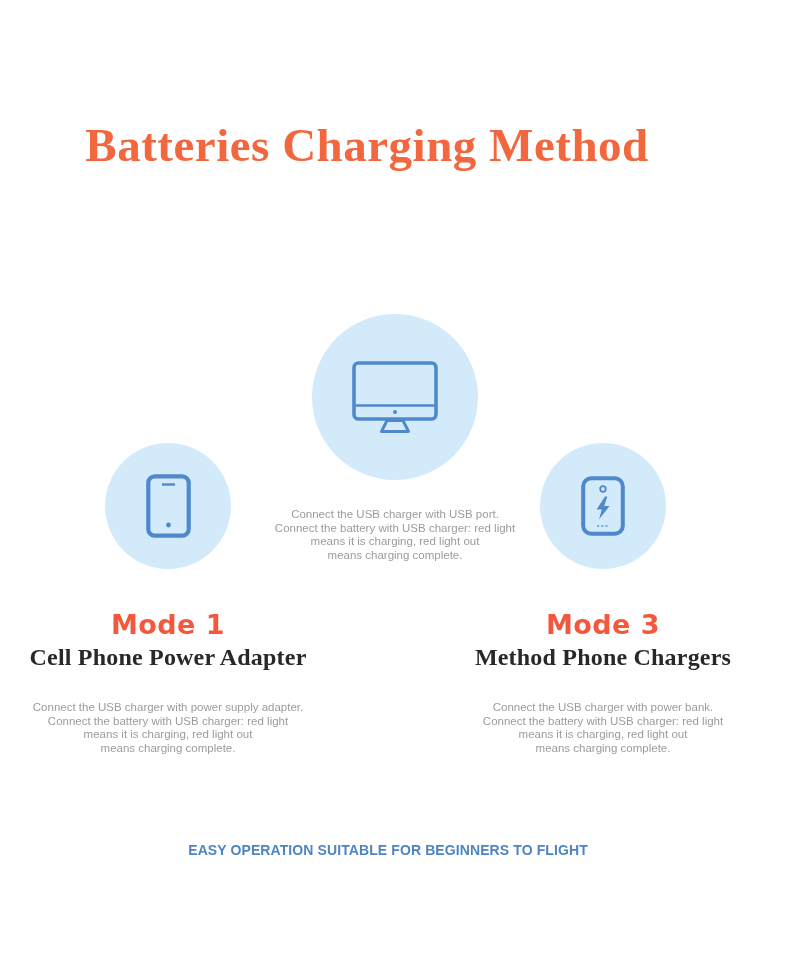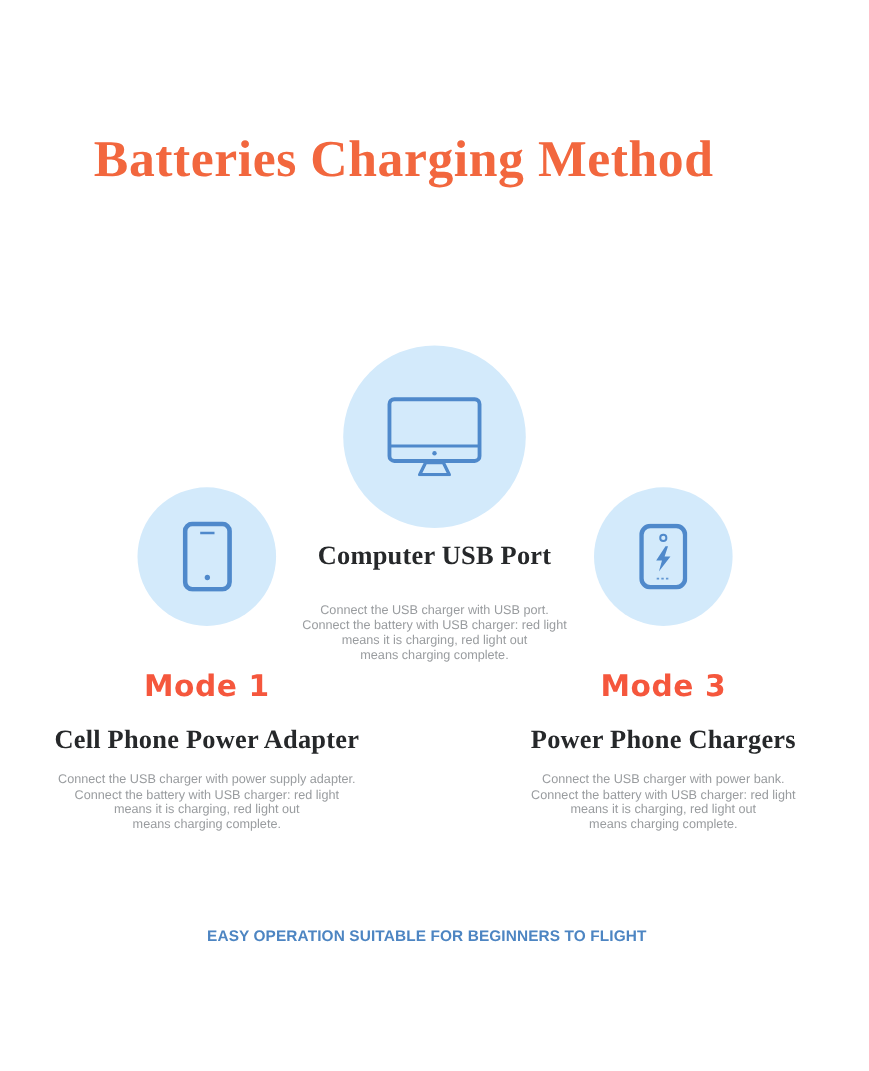--- a/index.html
+++ b/index.html
@@ -33,21 +33,21 @@
     color: var(--title-orange, #F2673E);
     letter-spacing: 0.5px;
   }
   .col {
     position: absolute;
     width: 324px;
     display: flex;
     flex-direction: column;
     align-items: center;
   }
-  .col-mode1 { left: 26px;  top: 443px; }
+  .col-mode1 { left: 6px;  top: 443px; }
   .col-mode2 { left: 233px; top: 314px; }
   .col-mode3 { left: 441px; top: 443px; align-items: center; }
   .circle {
     border-radius: 50%;
     background: var(--circle-blue, #D3EAFB);
     display: flex;
     align-items: center;
     justify-content: center;
     color: var(--icon-blue, #4F89CB);
   }
@@ -65,30 +65,30 @@
   .col-mode2 .mode-label { margin-top: 14px; }
   .subtitle {
     font-family: "Liberation Serif", serif;
     font-weight: 700;
     font-size: 24px;
     line-height: 30px;
     color: var(--subtitle-dark, #26282A);
     white-space: nowrap;
     letter-spacing: 0.2px;
   }
-  .col-mode1 .subtitle, .col-mode3 .subtitle { margin-top: 20px; }
+  .col-mode1 .subtitle, .col-mode3 .subtitle { margin-top: 4px; }
   .col-mode2 .subtitle { margin-top: 11px; }
   .desc {
     font-size: 11.5px;
     line-height: 13.5px;
     color: var(--desc-gray, #999C9F);
     text-align: center;
     white-space: nowrap;
   }
-  .col-mode1 .desc, .col-mode3 .desc { margin-top: 15px; }
+  .col-mode1 .desc, .col-mode3 .desc { margin-top: 29px; }
   .col-mode2 .desc { margin-top: 28px; }
   .desc span { display: block; }
   .footer {
     position: absolute;
     top: 842px;
     left: 0;
     width: 776px;
     text-align: center;
     font-size: 14px;
     font-weight: 700;
@@ -106,21 +106,20 @@
 
   <section class="col col-mode2">
     <div class="circle circle-lg">
       <svg width="86" height="72" viewBox="0 0 86 72" fill="none">
         <rect x="2" y="2" width="82" height="56" rx="4.5" stroke="currentColor" stroke-width="3.6"></rect>
         <line x1="2.5" y1="44.5" x2="83.5" y2="44.5" stroke="currentColor" stroke-width="2.6"></line>
         <circle cx="43" cy="51" r="2" fill="currentColor"></circle>
         <path d="M35 59.5 L51 59.5 L56.5 70.5 L29.5 70.5 Z" stroke="currentColor" stroke-width="3" stroke-linejoin="round"></path>
       </svg>
     </div>
-    <h2 class="subtitle">Computer USB Port</h2>
     <p class="desc">
       <span>Connect the USB charger with USB port.</span>
       <span>Connect the battery with USB charger: red light</span>
       <span>means it is charging, red light out</span>
       <span>means charging complete.</span>
     </p>
   </section>
 
   <section class="col col-mode1">
     <div class="circle circle-sm">
@@ -143,21 +142,21 @@
   <section class="col col-mode3">
     <div class="circle circle-sm">
       <svg width="44" height="60" viewBox="0 0 44 60" fill="none">
         <rect x="2.2" y="2.2" width="39.6" height="55.6" rx="8" stroke="currentColor" stroke-width="4"></rect>
         <circle cx="22" cy="13" r="2.8" stroke="currentColor" stroke-width="1.8"></circle>
         <path d="M24 20.5 L15.5 33.5 L20.8 33.5 L18 43.5 L28.5 30 L23.2 30 L26.3 20.5 Z" fill="currentColor"></path>
         <line x1="16" y1="50" x2="28" y2="50" stroke="currentColor" stroke-width="1.6" stroke-dasharray="2.2 2" opacity="0.85"></line>
       </svg>
     </div>
     <div class="mode-label">Mode 3</div>
-    <h2 class="subtitle">Power Phone Chargers</h2>
+    <h2 class="subtitle">Method Phone Chargers</h2>
     <p class="desc">
       <span>Connect the USB charger with power bank.</span>
       <span>Connect the battery with USB charger: red light</span>
       <span>means it is charging, red light out</span>
       <span>means charging complete.</span>
     </p>
   </section>
 
   <div class="footer">EASY OPERATION SUITABLE FOR BEGINNERS TO FLIGHT</div>
 

